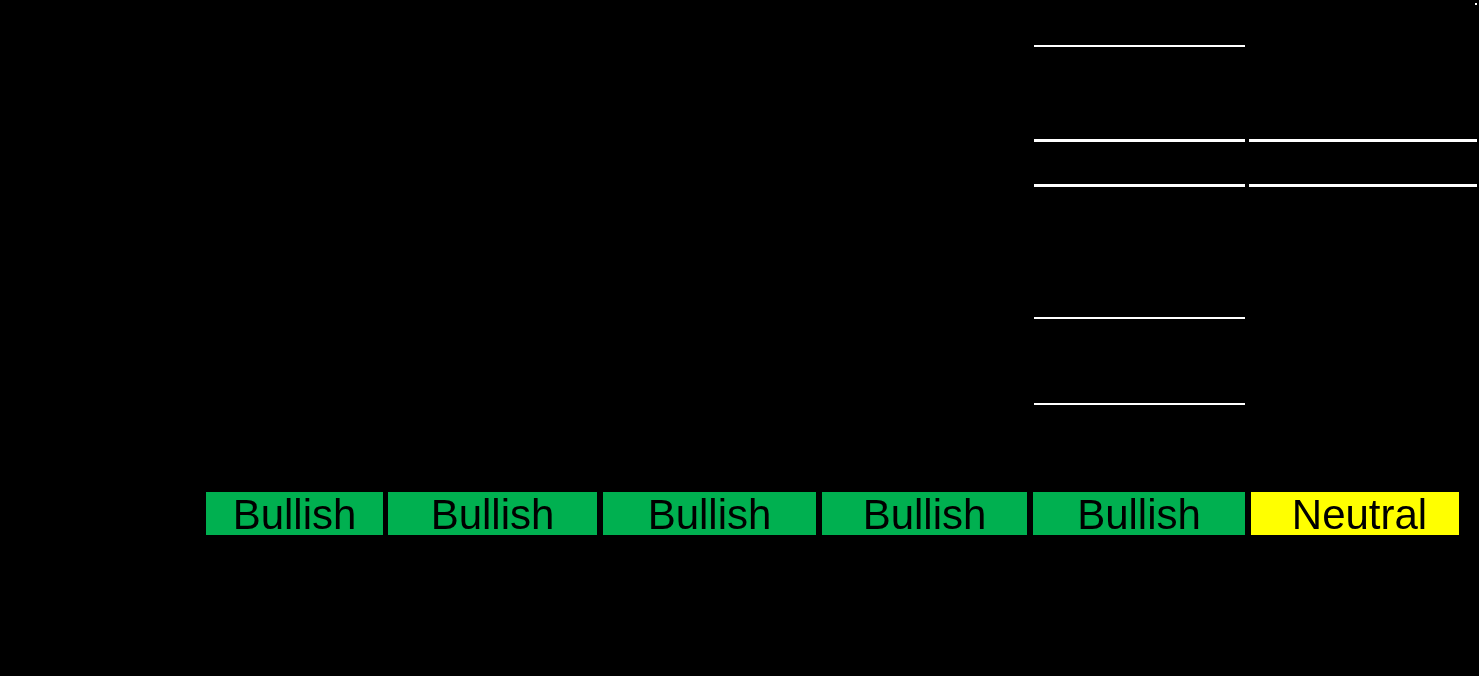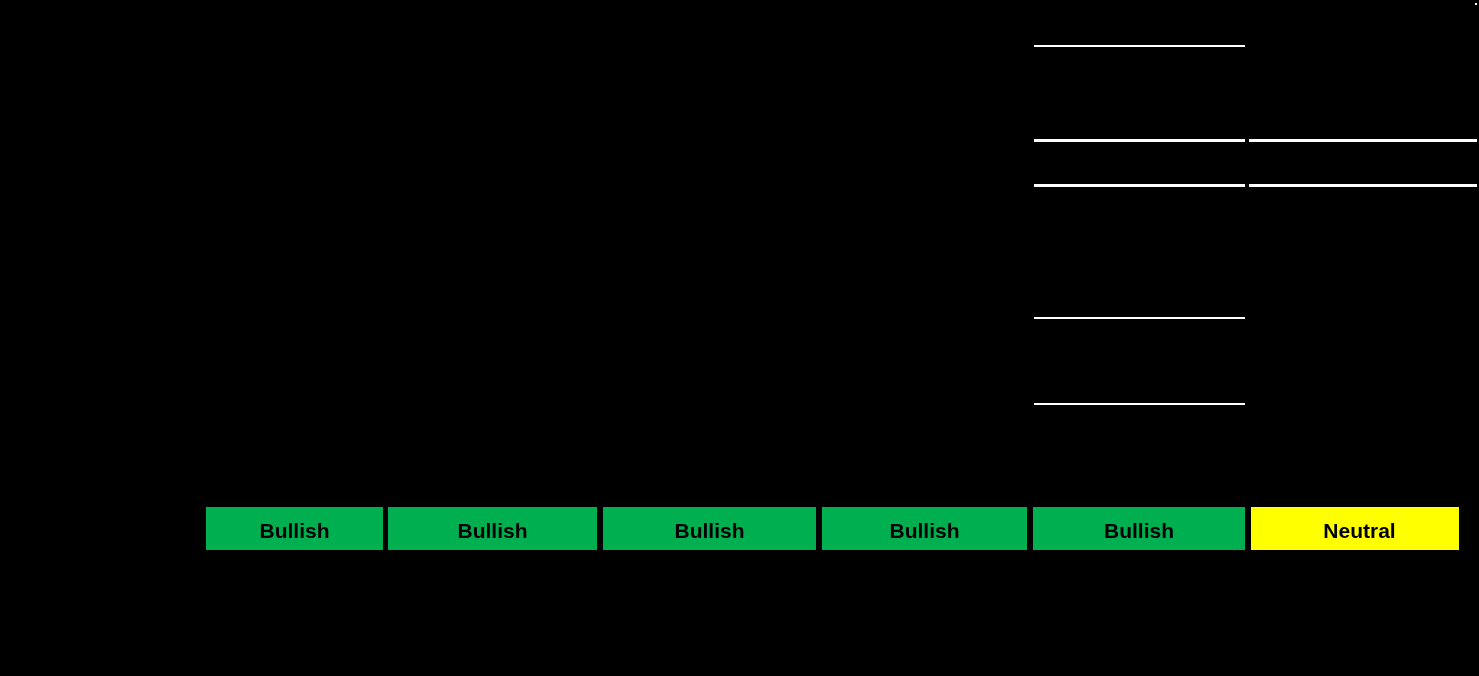--- a/index.html
+++ b/index.html
@@ -20,29 +20,29 @@
   }
   .speck {
     position: absolute;
     left: 1475px;
     top: 3px;
     width: 2px;
     height: 2px;
   }
   .signal-cell {
     position: absolute;
-    top: 507px;
+    top: 492px;
     height: 43px;
     display: flex;
     align-items: center;
     justify-content: center;
     padding-top: 3px;
     box-sizing: border-box;
-    font-weight: bold;
-    font-size: 21px;
+    font-weight: normal;
+    font-size: 42px;
     line-height: 1;
     letter-spacing: 0px;
   }
   
   .cell-1 { left: 206px;  width: 177px; }
   .cell-2 { left: 388px;  width: 209px; }
   .cell-3 { left: 603px;  width: 213px; }
   .cell-4 { left: 822px;  width: 205px; }
   .cell-5 { left: 1033px; width: 212px; }
   .cell-6 { left: 1251px; width: 208px; padding-left: 9px; }

